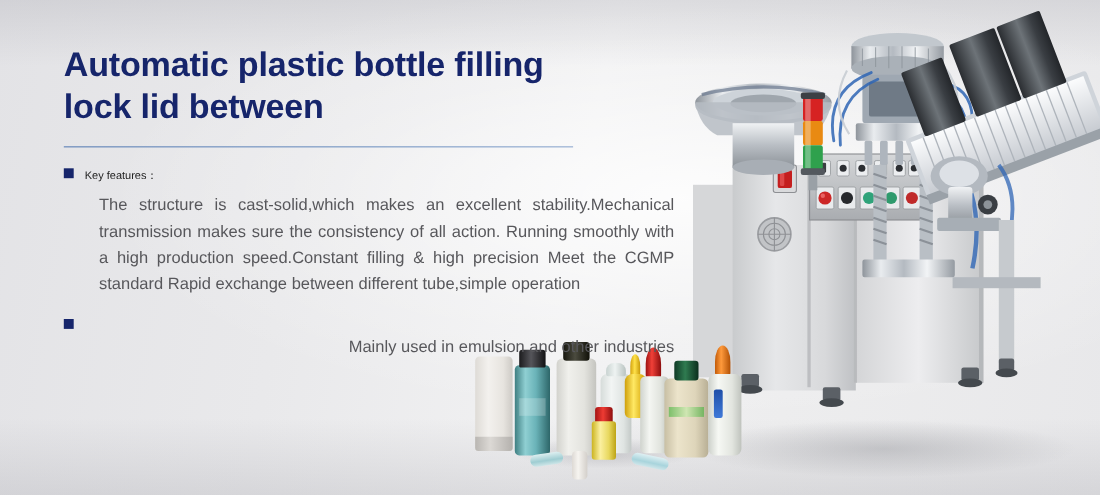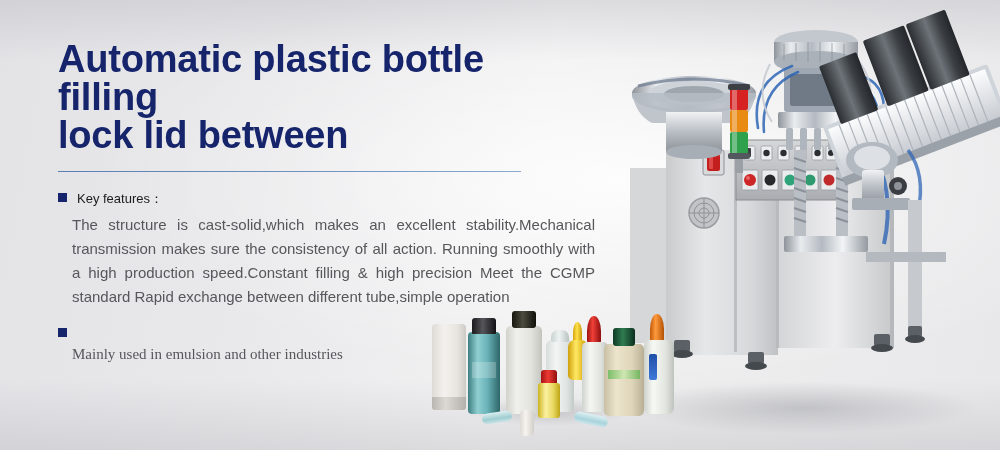--- a/index.html
+++ b/index.html
@@ -44,21 +44,21 @@
   
   .text-col {
     position: absolute;
     left: 58px;
     top: 40px;
     width: 575px;
     z-index: 6;
   }
 
   .headline {
-    font-size: 38px;
+    font-size: 31px;
     line-height: 38px;
     font-weight: bold;
     color: #16256b;
     letter-spacing: -0.2px;
     margin: 0;
     max-width: 500px;
   }
 
   .divider {
     margin-top: 17px;
@@ -77,38 +77,37 @@
   }
   .sq {
     width: 9px;
     height: 9px;
     background: #16256b;
     flex: 0 0 auto;
     position: relative;
     top: -1px;
   }
   .bullet-label {
-    font-size: 13px;
+    font-size: 10px;
     color: #1c1c1c;
     line-height: 20px;
     white-space: nowrap;
   }
 
   .body-text {
     margin-top: 4px;
-    margin-left: 14px;
+    margin-left: 32px;
     font-size: 15px;
     line-height: 24px;
     color: #57575b;
     text-align: justify;
     width: 523px;
   }
   .body-text.nojustify {
-    text-align: left;
-    font-family: Liberation Serif, serif;
+    text-align: right;
   }
 
   
   .bottles {
     position: absolute;
     left: 424px;
     top: 296px;
     width: 252px;
     height: 140px;
     z-index: 5;

